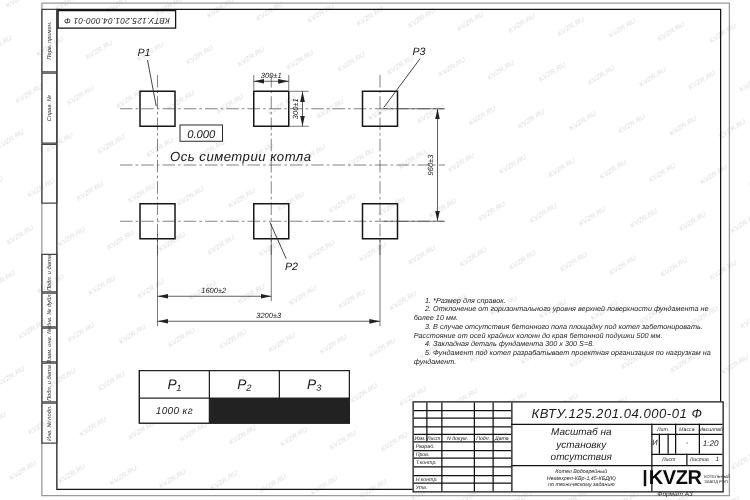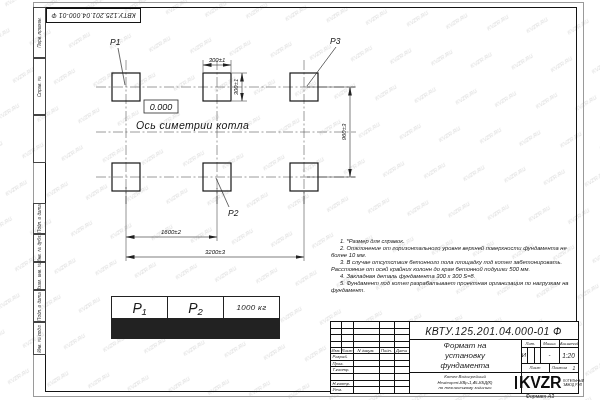--- a/index.html
+++ b/index.html
@@ -32,21 +32,21 @@
   .dimt{font-size:6px;}
   .plabel{font-size:8.5px;}
   .axis{font-size:10.5px;letter-spacing:.4px;}
   .elev{font-size:9px;}
   
   .load-table{position:absolute;left:111px;top:296px;width:167px;height:41px;
     display:grid;grid-template-columns:1fr 1fr 1fr;grid-template-rows:21px 1fr;
     background:#222;gap:1px;border:1.1px solid #222;}
   .load-table div{background:#fff;display:flex;align-items:center;justify-content:center;
     font-style:italic;}
-  .lt-h{font-size:14px;}
+  .lt-h{font-size:11px;}
   .lt-v{font-size:8px;letter-spacing:.3px;}
   
   .notes{position:absolute;left:331px;top:238px;width:248px;font-size:5.8px;line-height:1.22;
     font-style:italic;color:#222;}
   .notes p{margin:0;text-indent:9px;}
   
   .tb{position:absolute;left:330px;top:321px;width:247px;height:71px;border:1.4px solid #111;
       box-sizing:content-box;background:#fff;}
   .tb .l{position:absolute;background:#111;}
   .tb .cell{position:absolute;display:flex;align-items:center;justify-content:center;
@@ -174,20 +174,21 @@
     <text x="217" y="62" text-anchor="middle" class="dimt">300±1</text>
     <text x="238" y="87" text-anchor="middle" transform="rotate(-90 238 87)" class="dimt">300±1</text>
     <text x="346" y="132" text-anchor="middle" transform="rotate(-90 346 132)" class="dimt">960±3</text>
     <text x="171" y="234" text-anchor="middle" class="dimt">1600±2</text>
     <text x="215" y="254" text-anchor="middle" class="dimt">3200±3</text>
   </svg>
 
   <div class="load-table">
     <div class="lt-h">Р₁</div>
     <div class="lt-h">Р₂</div>
+    <div class="lt-h">Р₃</div>
     <div class="lt-v">1000 кг</div>
   </div>
 
   <div class="notes">
     <p>1. *Размер для справок.</p>
     <p>2. Отклонение от горизонтального уровня верхней поверхности фундамента не более 10 мм.</p>
     <p>3. В случае отсутствия бетонного пола площадку под котел забетонировать. Расстояние от осей крайних колонн до края бетонной подушки 500 мм.</p>
     <p>4. Закладная деталь фундамента 300 x 300 S=8.</p>
     <p>5. Фундамент под котел разрабатывает проектная организация по нагрузкам на фундамент.</p>
   </div>
@@ -229,23 +230,23 @@
 
     <div class="cell rowlab" style="left:0;top:31px;width:22px;height:7px;">Разраб.</div>
     <div class="cell rowlab" style="left:0;top:38px;width:22px;height:6px;">Пров.</div>
     <div class="cell rowlab" style="left:0;top:44px;width:22px;height:7px;">Т.контр.</div>
     <div class="cell rowlab" style="left:0;top:58px;width:22px;height:6px;">Н.контр.</div>
     <div class="cell rowlab" style="left:0;top:64px;width:22px;height:7px;">Утв.</div>
 
     <div class="tb-doc">КВТУ.125.201.04.000-01 Ф</div>
 
     <div class="tb-title">
-      <div>Формат на</div>
+      <div>Масштаб на</div>
       <div>установку</div>
-      <div>фундамента</div>
+      <div>отсутствия</div>
     </div>
 
     <div class="tb-product">
       <div>Котел Водогрейный</div>
       <div>Heatexpert-КВр-1,45-КБД(К)</div>
       <div>по техническому заданию</div>
     </div>
 
     <div class="cell" style="left:190px;top:17px;width:19px;height:8px;">Лит.</div>
     <div class="cell" style="left:209px;top:17px;width:19px;height:8px;">Масса</div>

